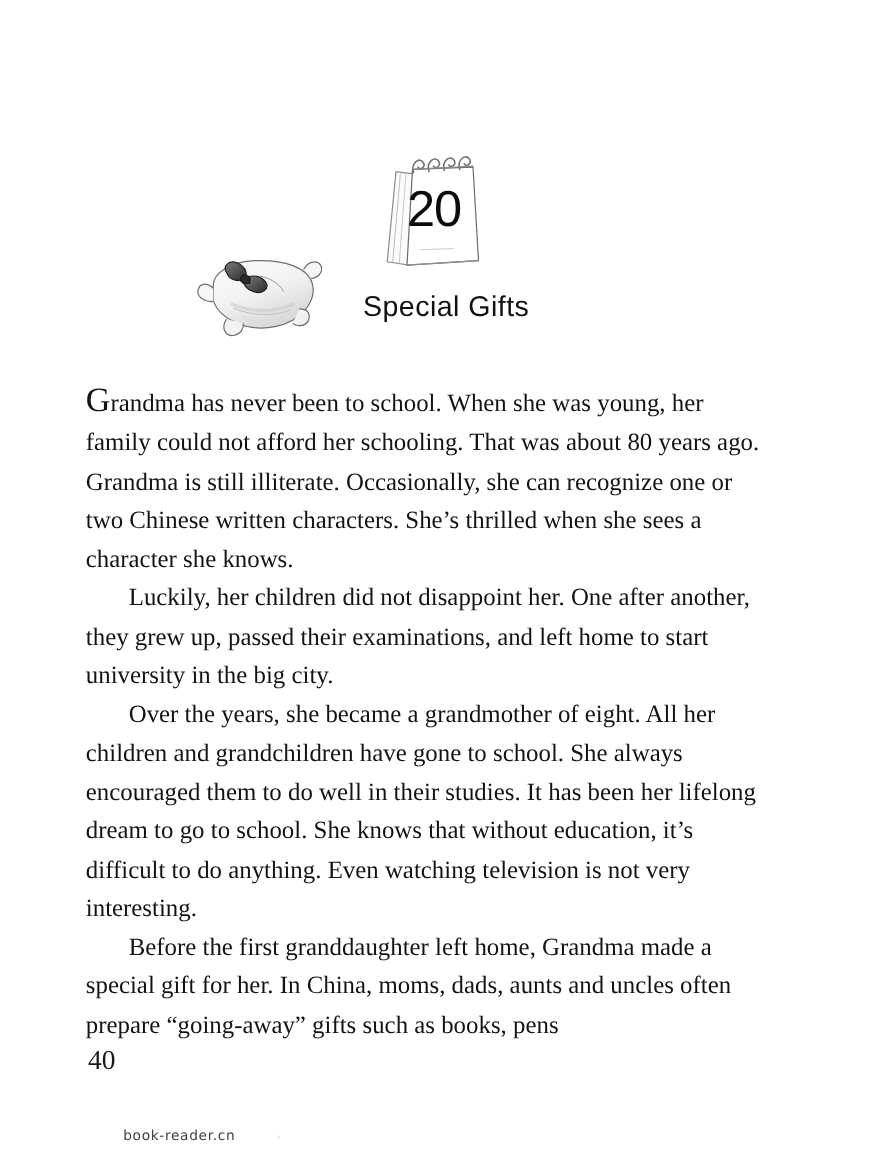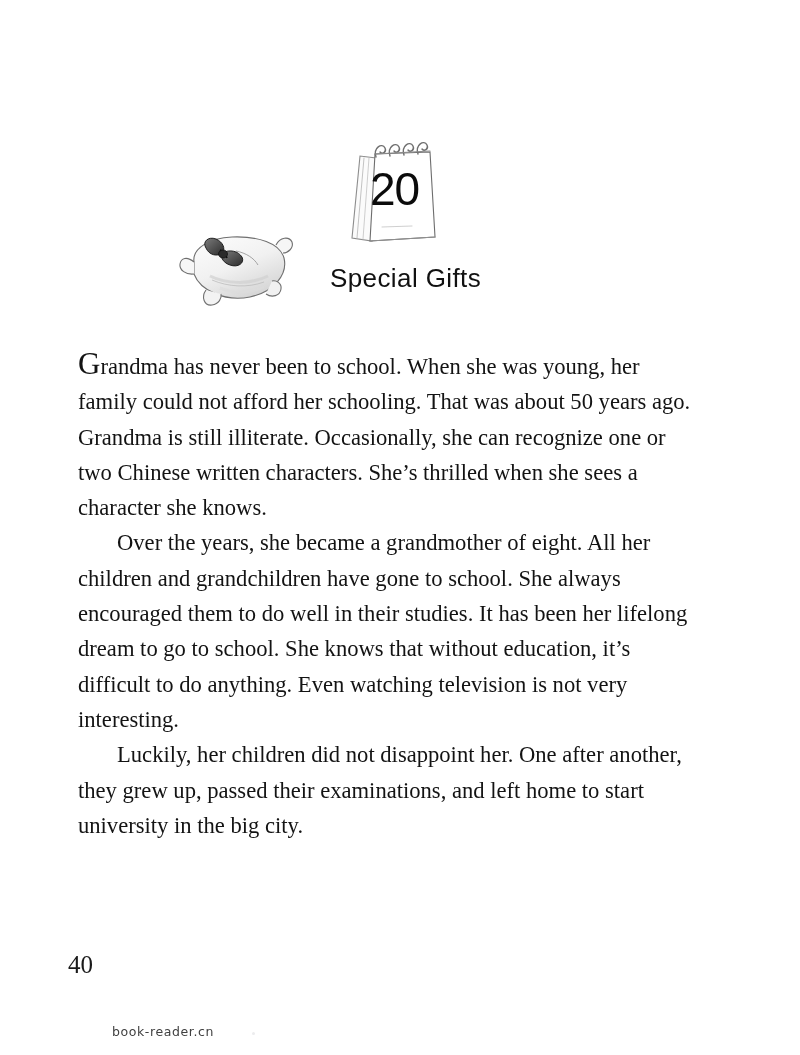--- a/index.html
+++ b/index.html
@@ -95,21 +95,21 @@
     text-indent: 0;
   }
   .body-text p.first::first-letter {
     font-size: 31px;
     line-height: 1;
   }
 
   
   .page-number {
     position: absolute;
-    left: 68px;
+    left: 80px;
     top: 951px;
     font-size: 25px;
     line-height: 28px;
     color: #1a1a1a;
   }
 
   
   .watermark {
     position: absolute;
     left: 112px;
@@ -197,23 +197,24 @@
         <path d="M46 35 C54 31, 62 33, 66 39 C69 45, 62 50, 54 47 C48 45, 44 40, 46 35 Z" fill="url(#bowShade)" stroke="#1f1f1f" stroke-width="1"></path>
         <path d="M44 32 C48 34, 50 37, 51 40" stroke="#0f0f0f" stroke-width="1.6" fill="none"></path>
         <ellipse cx="47" cy="36" rx="4.5" ry="4" fill="#2a2a2a" stroke="#101010" stroke-width="0.8"></ellipse>
       </svg>
     </div>
 
     <div class="chapter-title">Special Gifts</div>
   </div>
 
   <div class="body-text">
-    <p class="first">Grandma has never been to school. When she was young, her family could not afford her schooling. That was about 50 years ago. Grandma is still illiterate. Occasionally, she can recognize one or two Chinese written characters. She’s thrilled when she sees a character she knows.</p>
+    <p class="first">Grandma has never been to school. When she was young, her family could not afford her schooling. That was about 80 years ago. Grandma is still illiterate. Occasionally, she can recognize one or two Chinese written characters. She’s thrilled when she sees a character she knows.</p>
+    <p>Luckily, her children did not disappoint her. One after another, they grew up, passed their examinations, and left home to start university in the big city.</p>
     <p>Over the years, she became a grandmother of eight. All her children and grandchildren have gone to school. She always encouraged them to do well in their studies. It has been her lifelong dream to go to school. She knows that without education, it’s difficult to do anything. Even watching television is not very interesting.</p>
-    <p>Luckily, her children did not disappoint her. One after another, they grew up, passed their examinations, and left home to start university in the big city.</p>
+    <p>Before the first granddaughter left home, Grandma made a special gift for her. In China, moms, dads, aunts and uncles often prepare “going-away” gifts such as books, pens</p>
   </div>
 
   <div class="page-number">40</div>
 
   <div class="watermark">book-reader.cn</div>
   <div class="watermark-dot"></div>
 
 </div>
 
 </body></html>

